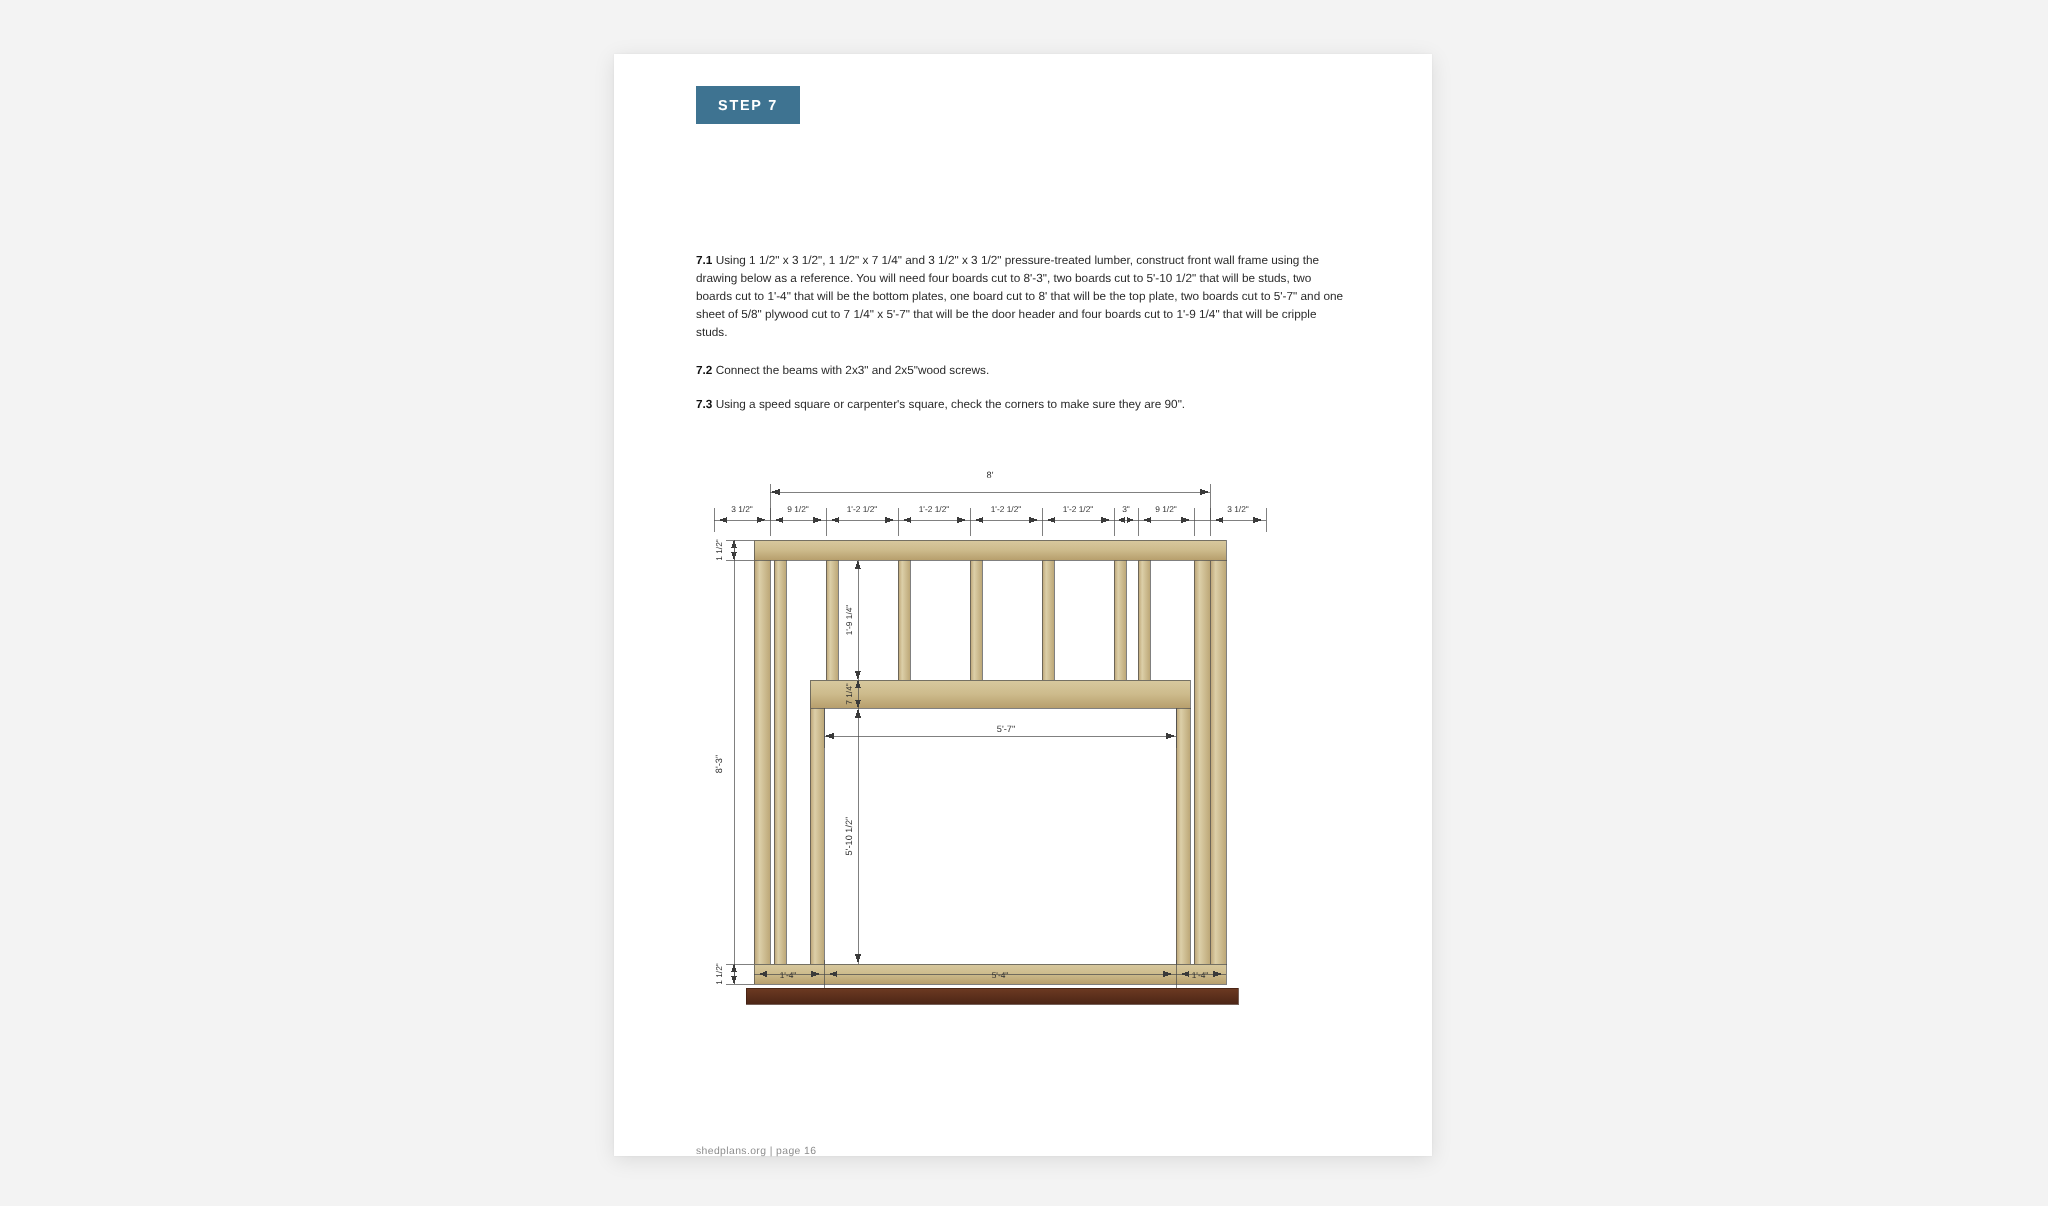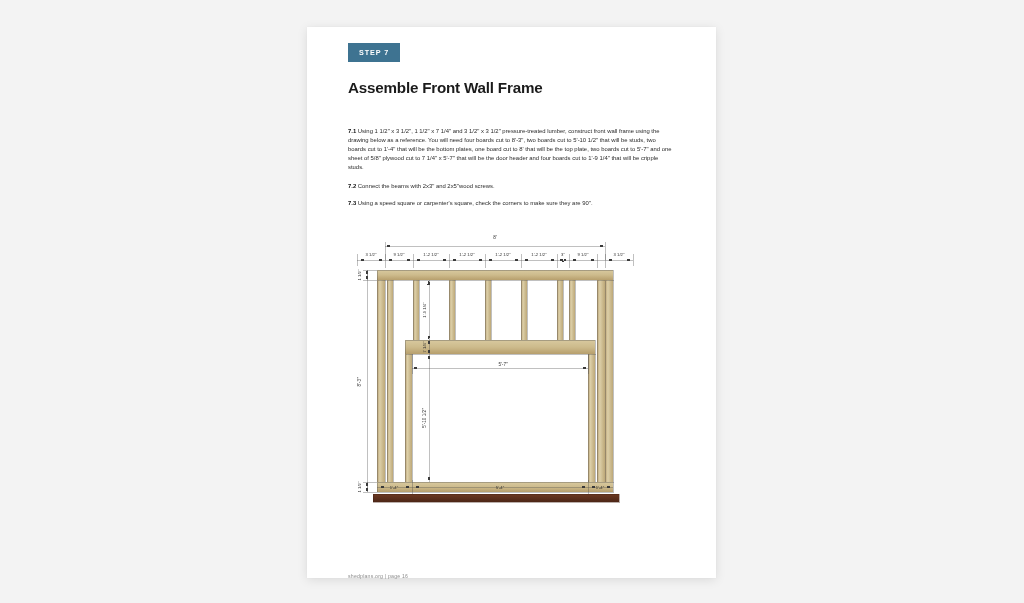--- a/index.html
+++ b/index.html
@@ -62,21 +62,20 @@
 </style>
 </head>
 <body>
 
 <div class="viewport">
 
   <div class="page">
 
     <div class="step-badge">STEP 7</div>
 
-    <div class="page-title">Assemble Front Wall Frame</div>
 
     <div class="para p1">
       <b>7.1</b>
       <span>Using 1 1/2" x 3 1/2", 1 1/2" x 7 1/4" and 3 1/2" x 3 1/2" pressure-treated lumber, construct front wall frame using the drawing below as a reference. You will need four boards cut to 8'-3", two boards cut to 5'-10 1/2" that will be studs, two boards cut to 1'-4" that will be the bottom plates, one board cut to 8' that will be the top plate, two boards cut to 5'-7" and one sheet of 5/8" plywood cut to 7 1/4" x 5'-7" that will be the door header and four boards cut to 1'-9 1/4" that will be cripple studs.</span>
     </div>
 
     <div class="para p2">
       <b>7.2</b>
       <span>Connect the beams with 2x3" and 2x5"wood screws.</span>
     </div>

